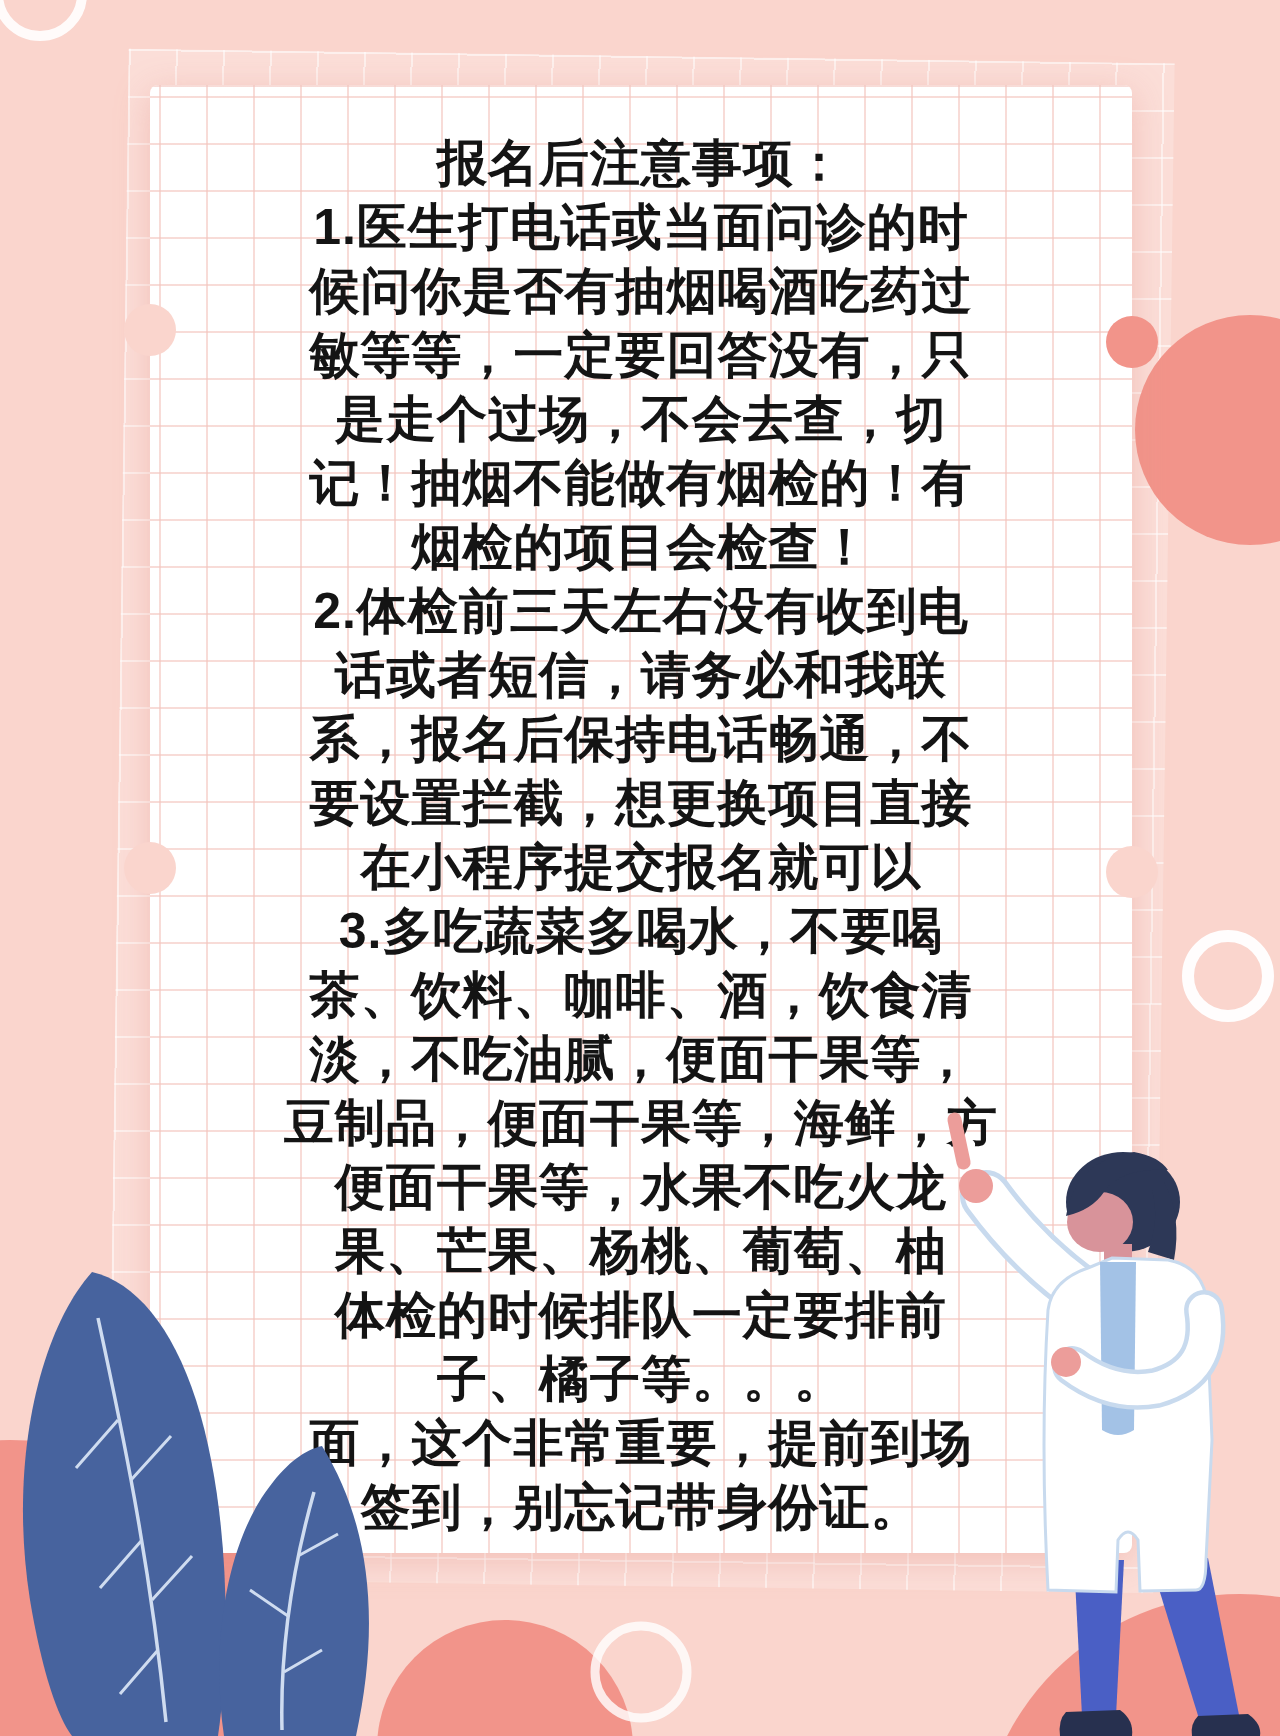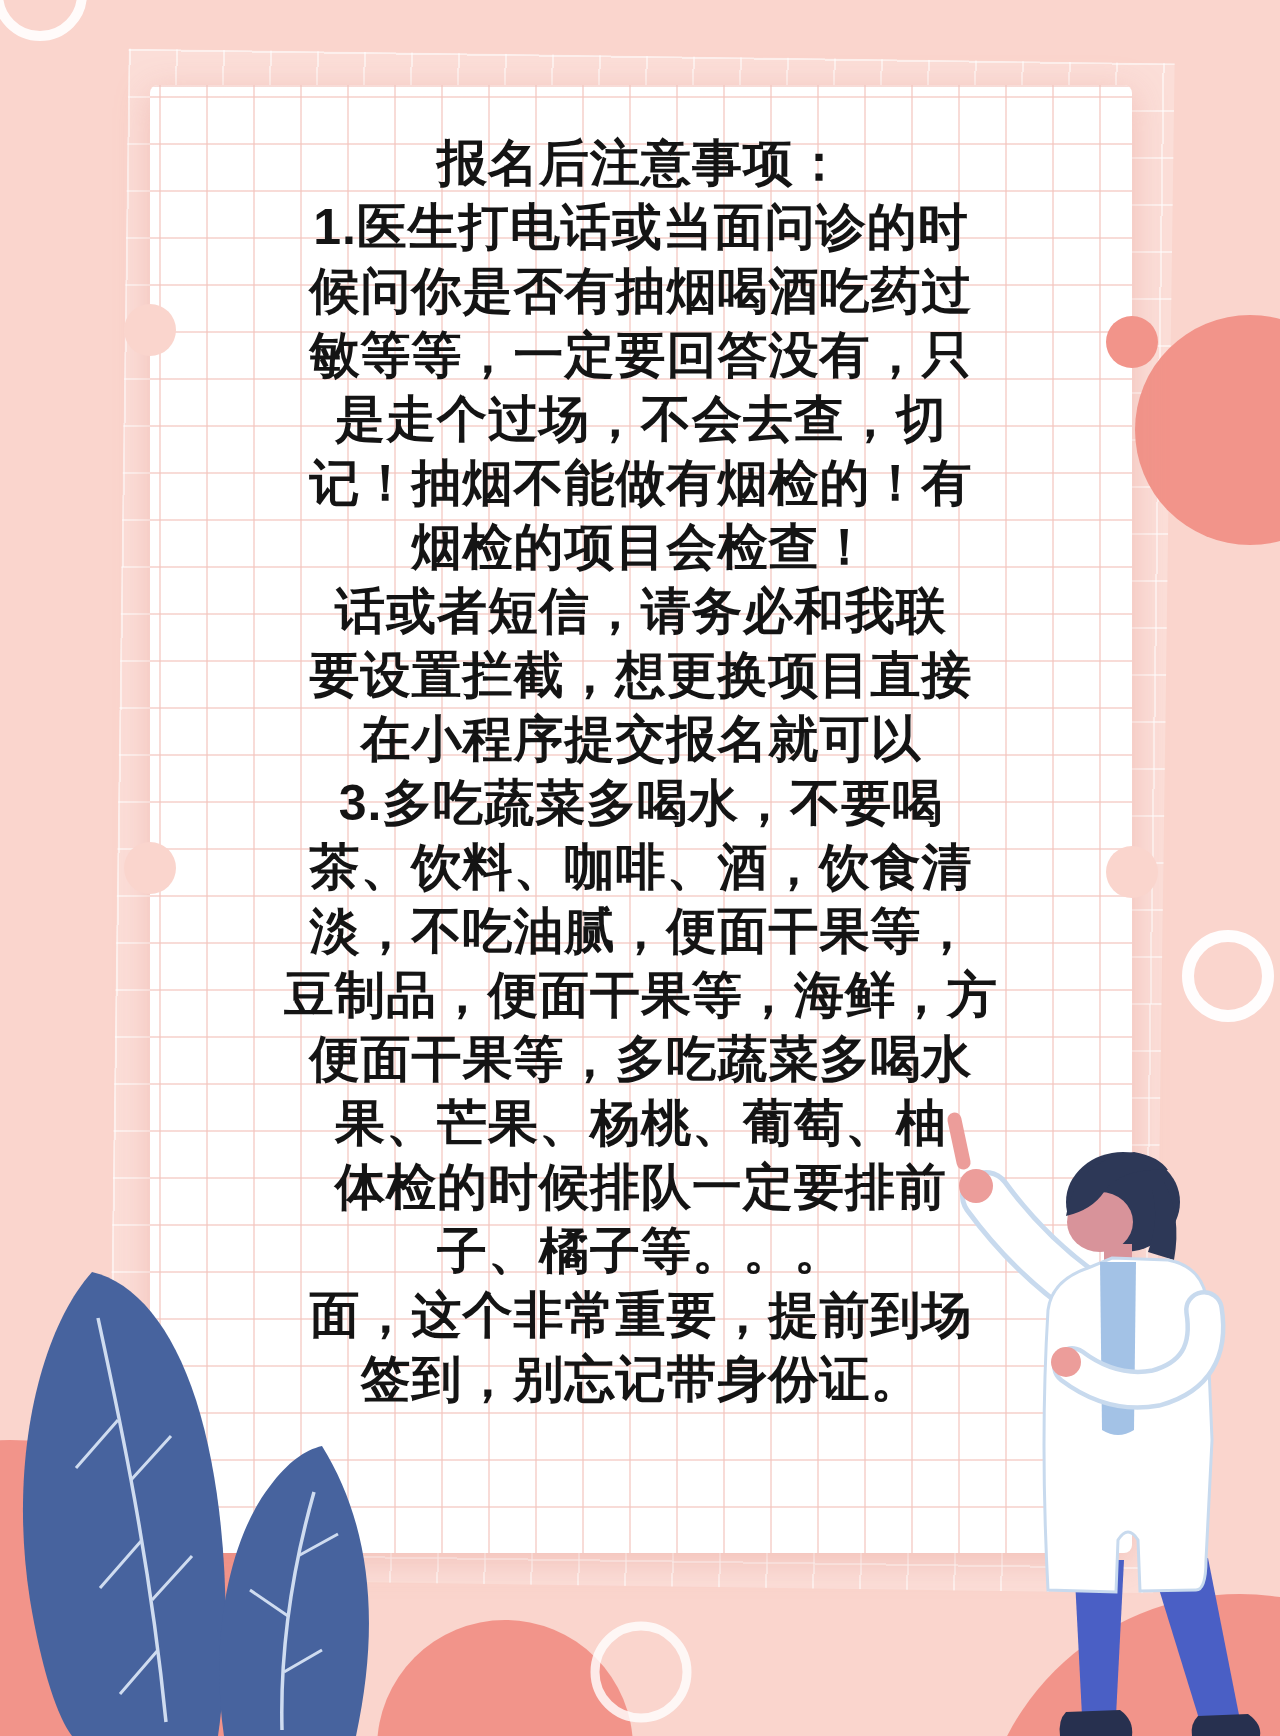--- a/index.html
+++ b/index.html
@@ -59,28 +59,30 @@
     <div class="notch r2"></div>
 
     <div class="text-block">
       <div class="line">报名后注意事项：</div>
       <div class="line">1.医生打电话或当面问诊的时</div>
       <div class="line">候问你是否有抽烟喝酒吃药过</div>
       <div class="line">敏等等，一定要回答没有，只</div>
       <div class="line">是走个过场，不会去查，切</div>
       <div class="line">记！抽烟不能做有烟检的！有</div>
       <div class="line">烟检的项目会检查！</div>
+      <div class="line">2.体检前三天左右没有收到电</div>
       <div class="line">话或者短信，请务必和我联</div>
+      <div class="line">系，报名后保持电话畅通，不</div>
       <div class="line">要设置拦截，想更换项目直接</div>
       <div class="line">在小程序提交报名就可以</div>
       <div class="line">3.多吃蔬菜多喝水，不要喝</div>
       <div class="line">茶、饮料、咖啡、酒，饮食清</div>
       <div class="line">淡，不吃油腻，便面干果等，</div>
       <div class="line">豆制品，便面干果等，海鲜，方</div>
-      <div class="line">便面干果等，多吃蔬菜多喝水</div>
+      <div class="line">便面干果等，水果不吃火龙</div>
       <div class="line">果、芒果、杨桃、葡萄、柚</div>
       <div class="line">体检的时候排队一定要排前</div>
       <div class="line">子、橘子等。。。</div>
       <div class="line">面，这个非常重要，提前到场</div>
       <div class="line">签到，别忘记带身份证。</div>
     </div>
   </div>
 
   <svg class="layer" width="1280" height="1736" viewBox="0 0 1280 1736">
 

